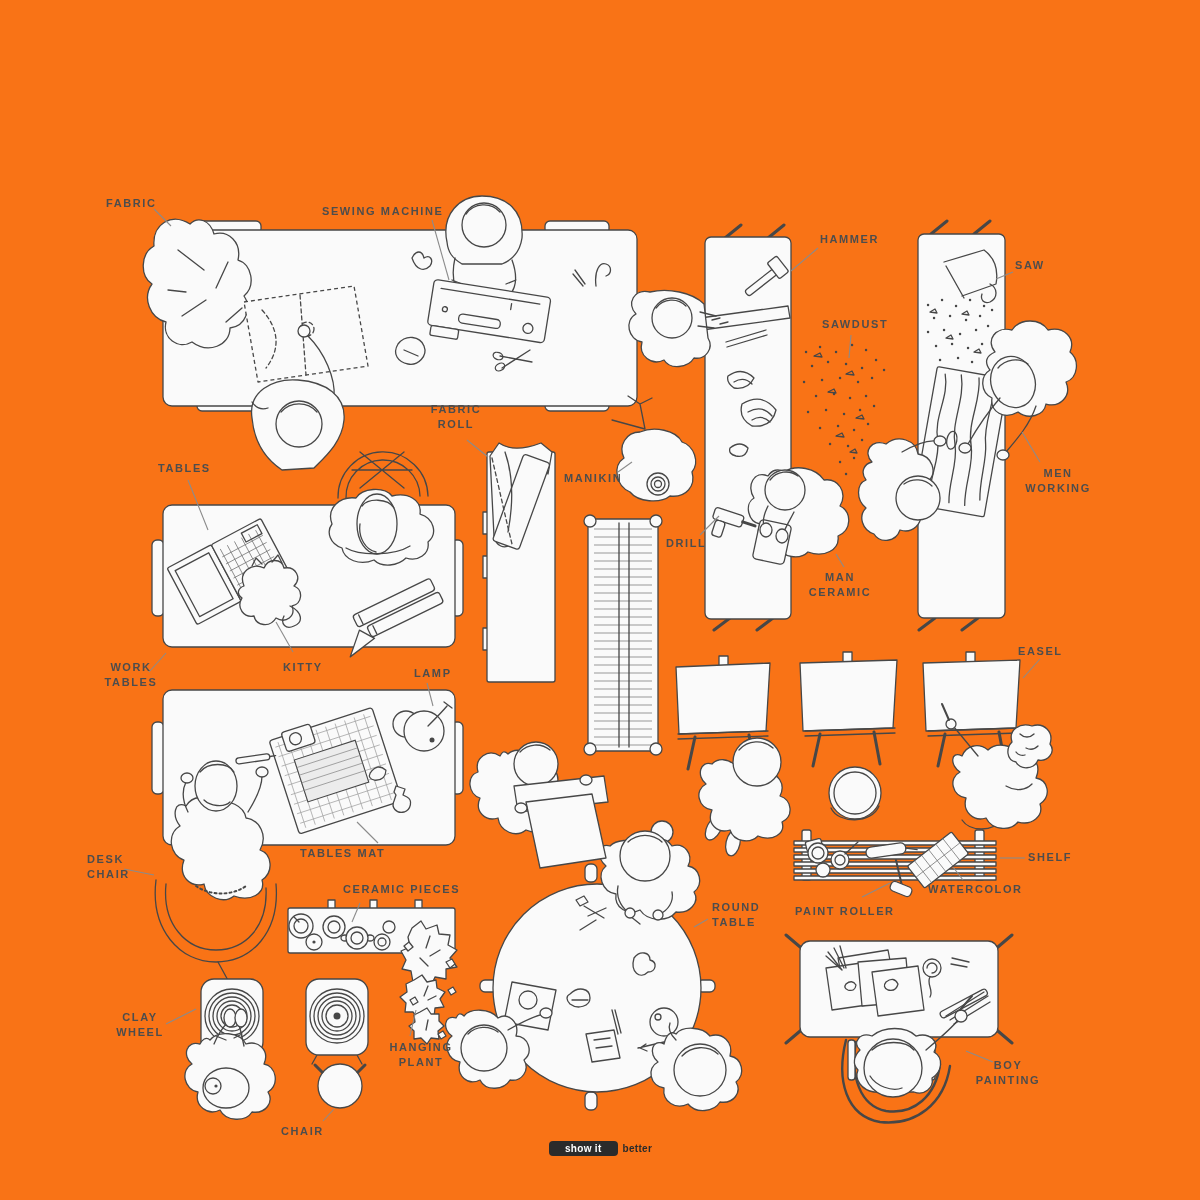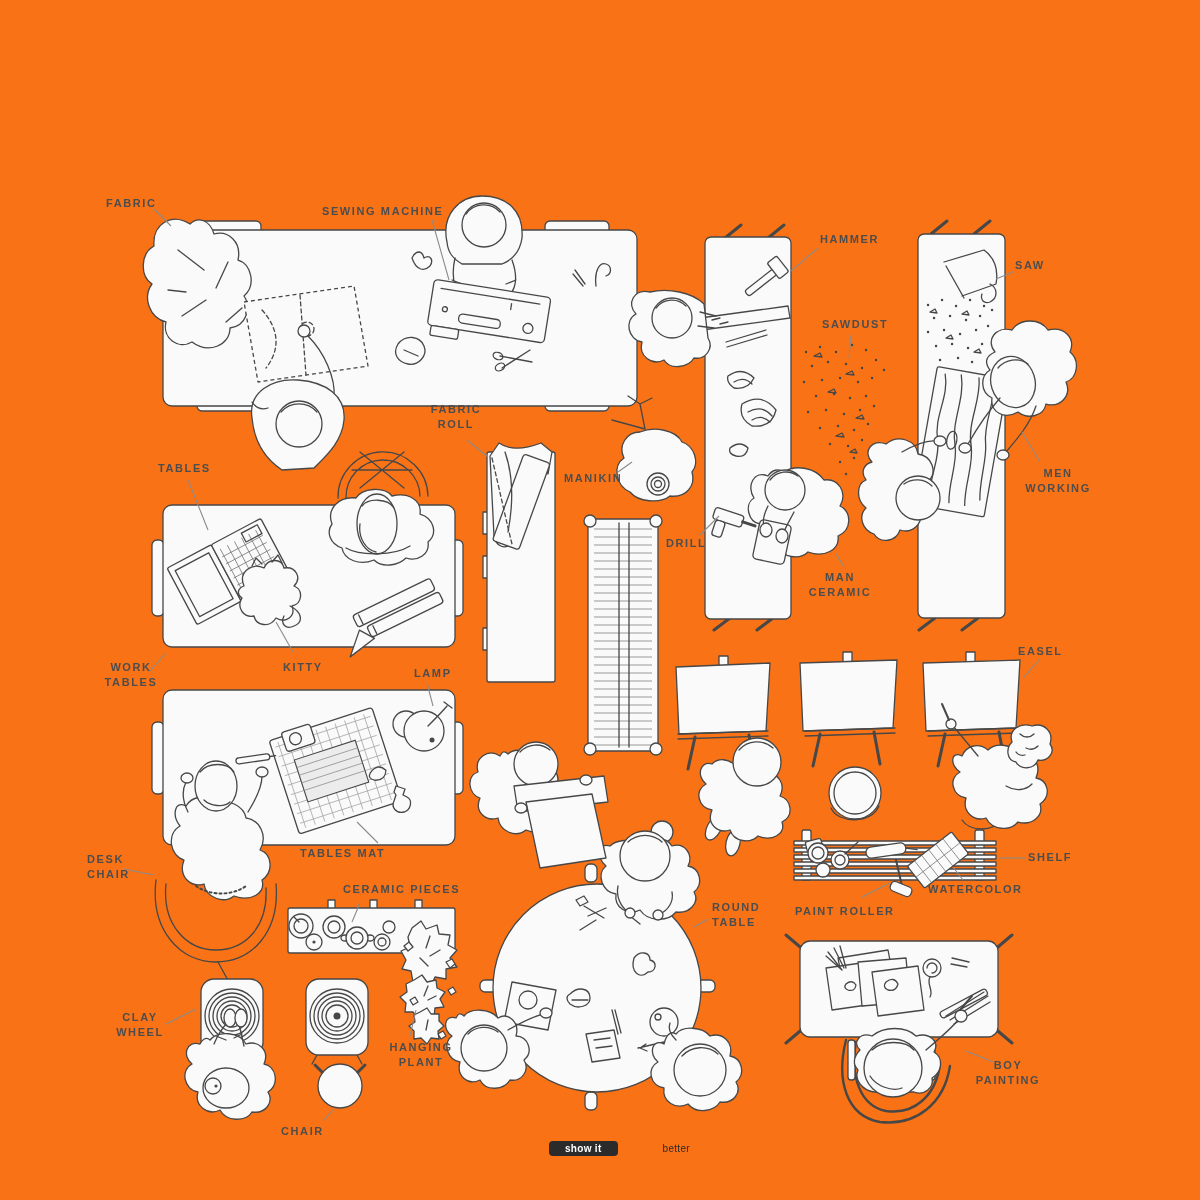--- a/index.html
+++ b/index.html
@@ -12,21 +12,21 @@
   .f{fill:#fafafa;stroke:#474747;stroke-width:1.3;stroke-linejoin:round;}
   .s{fill:none;stroke:#474747;stroke-width:1.3;stroke-linecap:round;stroke-linejoin:round;}
   .thin{fill:none;stroke:#a0a0a0;stroke-width:.7;}
   .dots{fill:none;stroke:#474747;stroke-width:2.4;stroke-linecap:round;}
   .thk{fill:none;stroke:#474747;stroke-width:3;stroke-linecap:round;}
   .leader{fill:none;stroke:#8b8b8b;stroke-width:1.1;}
   .dash{stroke-dasharray:4 3;}
   .logo{position:absolute;left:549px;top:1141px;display:flex;align-items:center;gap:5px;}
   .logo .badge{background:#2b2b2b;color:#fff;font-size:10px;font-weight:bold;
                padding:2px 16px;border-radius:4px;letter-spacing:.3px;}
-  .logo .suffix{color:#2b2b2b;font-size:10px;font-weight:normal;letter-spacing:.3px;margin-left:40px;}
+  .logo .suffix{color:#2b2b2b;font-size:10px;font-weight:bold;letter-spacing:.3px;}
 </style>
 </head>
 <body>
 
 <div class="stage">
 
 <svg width="1200" height="1200" viewBox="0 0 1200 1200">
 
   <g>
     <rect class="f" x="197" y="221" width="64" height="13" rx="5"></rect>

